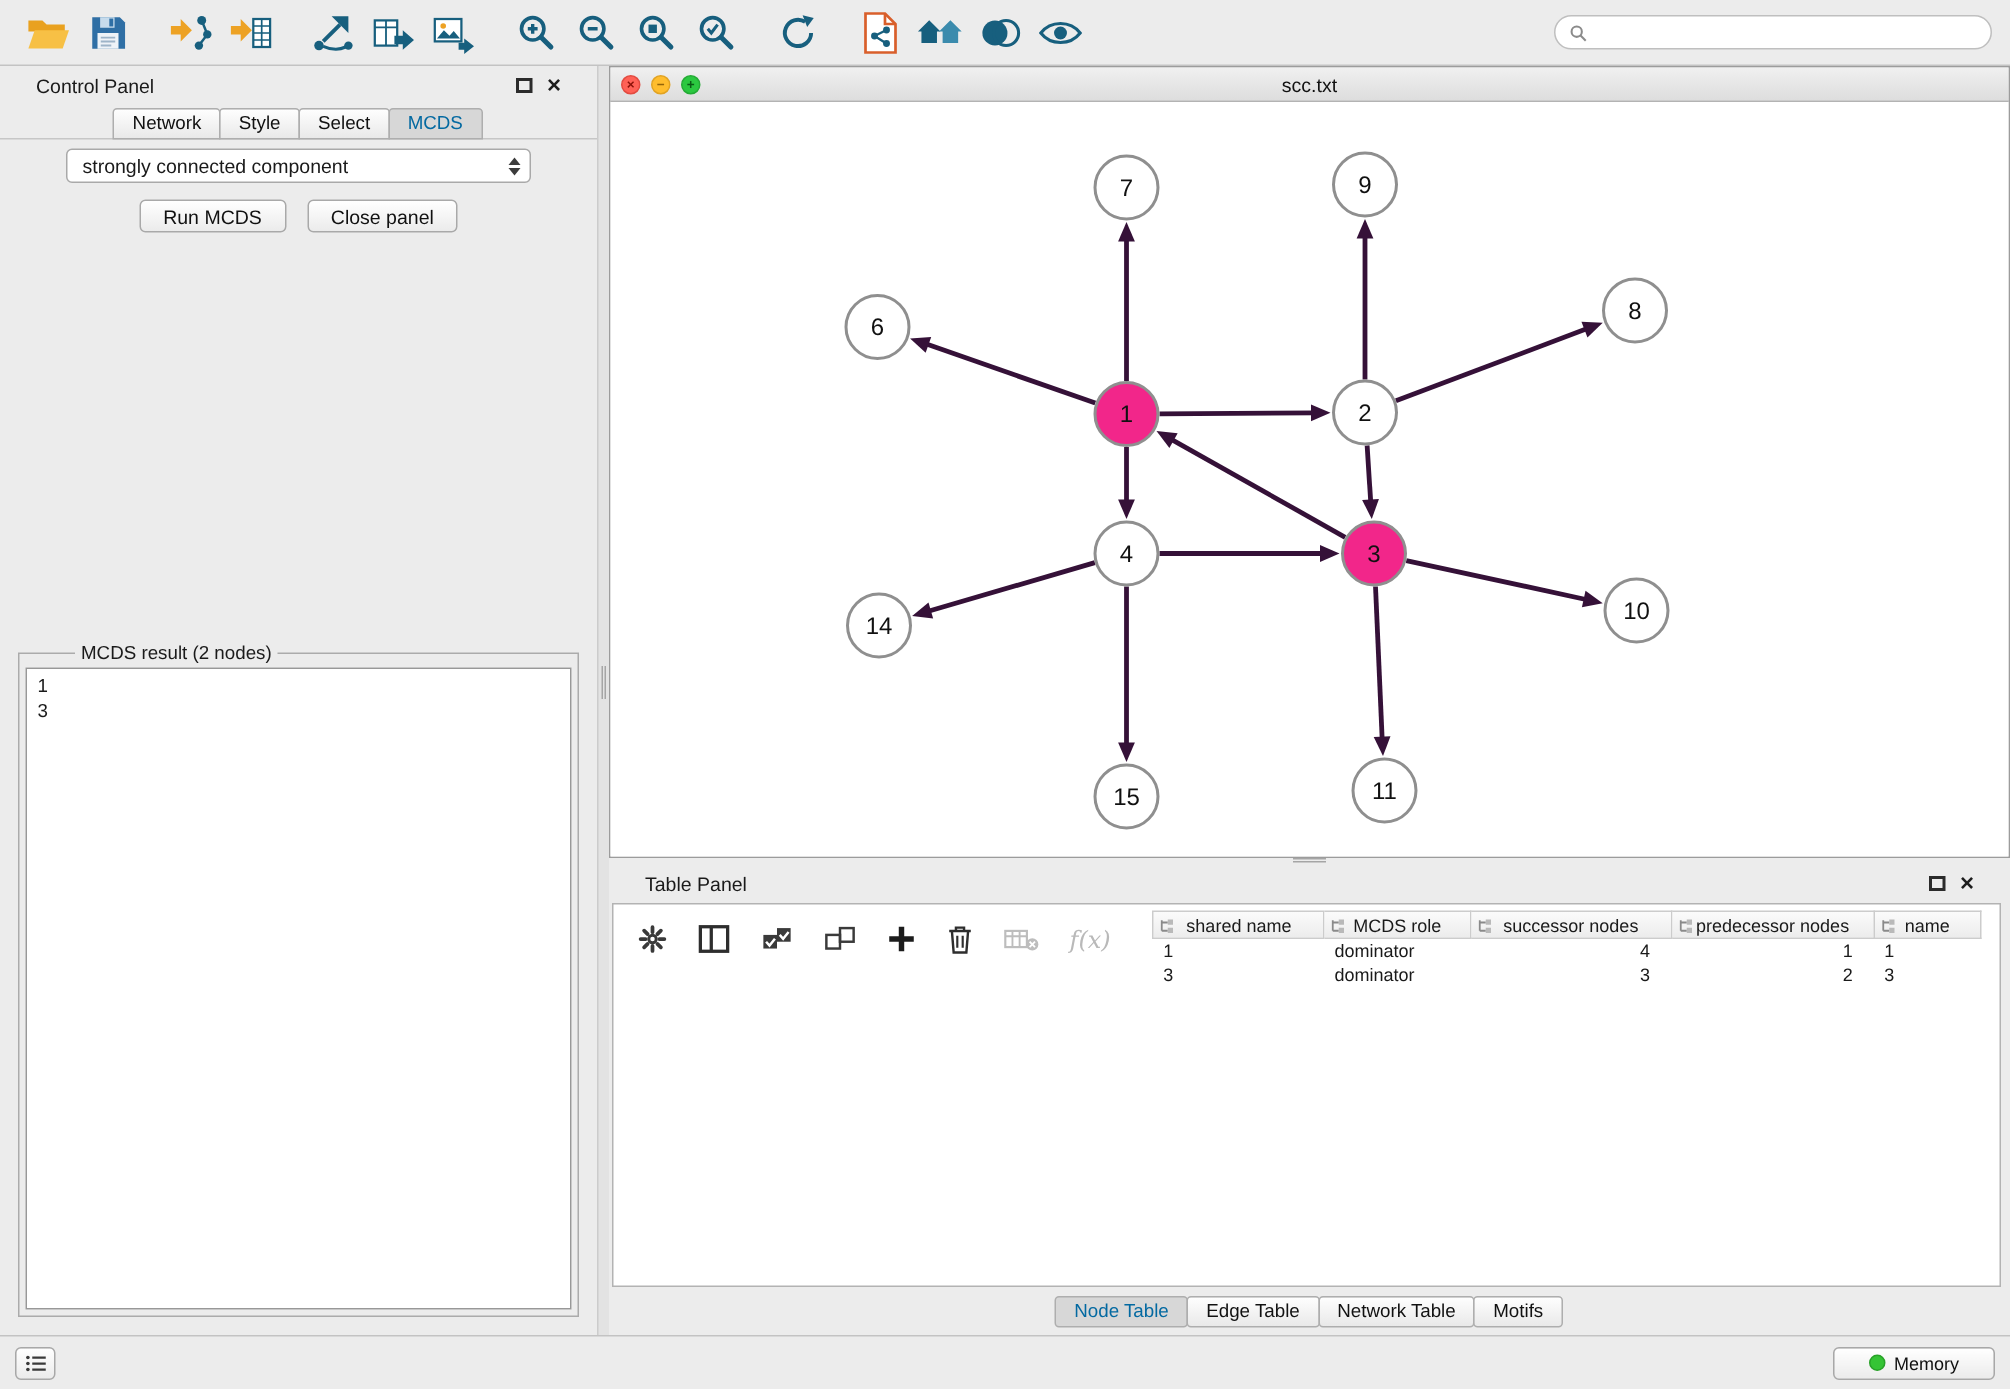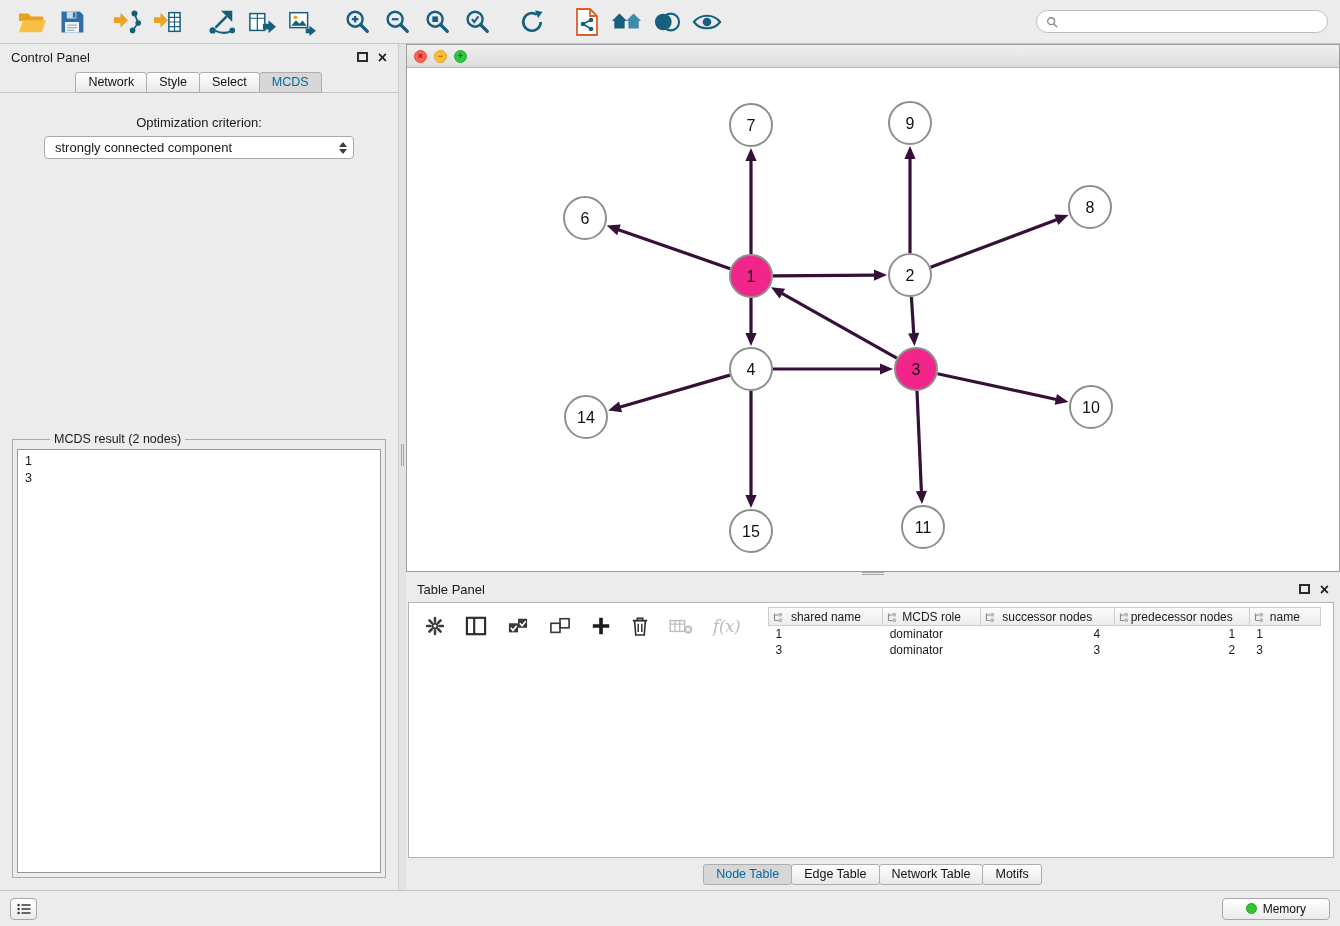--- a/index.html
+++ b/index.html
@@ -11,21 +11,21 @@
 
   .toolbar { height:44px; flex:0 0 auto; display:flex; align-items:center; padding:0 12px; border-bottom:1px solid #c3c3c3; }
   .tbtn { width:40px; height:38px; display:flex; align-items:center; justify-content:center; background:none; border:none; }
   .tgap { width:15px; flex:0 0 auto; }
   .searchbox { margin-left:auto; width:292px; height:23px; border:1px solid #bfbfbf; border-radius:12px; background:#fff; display:flex; align-items:center; padding:0 9px; }
   .searchbox input { flex:1; border:none; outline:none; background:transparent; font-size:12px; font-family:inherit; margin-left:5px; }
 
   .main { flex:1; display:flex; min-height:0; }
 
   .control-panel { width:398px; flex:0 0 auto; display:flex; flex-direction:column; background:#ececec; }
-  .panel-hdr { height:26px; flex:0 0 auto; display:flex; align-items:center; padding:0 11px; font-size:13px; }
+  .panel-hdr { height:26px; flex:0 0 auto; display:flex; align-items:center; padding:0 24px; font-size:13px; }
   .hdr-icons { margin-left:auto; display:flex; align-items:center; gap:10px; }
   .float-glyph { width:11px; height:10px; border:2px solid #2b2b2b; display:inline-block; }
   .close-glyph { font-size:16px; font-weight:700; color:#1d1d1d; line-height:11px; }
   .tabs-row { flex:0 0 auto; display:flex; justify-content:center; align-items:flex-end; height:23px; position:relative; }
   .tabs-row::after { content:""; position:absolute; left:0; right:0; bottom:0; border-bottom:1px solid #c6c6c6; }
   .tab { position:relative; z-index:1; height:21px; line-height:19px; padding:0 12px; font-size:12.5px; border:1px solid #aeaeae; margin-left:-1px; background:linear-gradient(#fefefe,#e9e9e9); border-radius:3px 3px 0 0; color:#111; }
   .tab.active { background:#d7d7d7; color:#0369a1; }
 
   .cp-content { flex:1; display:flex; flex-direction:column; padding:0 12px; min-height:0; }
   .opt-label { margin-top:22px; text-align:center; font-size:13px; }
@@ -227,28 +227,31 @@
           <span class="close-glyph">×</span>
         </span>
       </div>
       <div class="tabs-row" id="cp-tabs">
           <div class="tab">Network</div>
           <div class="tab">Style</div>
           <div class="tab">Select</div>
           <div class="tab active">MCDS</div>
         </div>
       <div class="cp-content">
-        <div class="opt-label">Optimization criterion:</div>
         <div class="criterion">
           <span>strongly connected component</span>
           <span class="spin">
               <i class="up"></i>
               <i class="dn"></i>
             </span>
         </div>
+        <div class="btn-row">
+          <button class="pushbtn">Run MCDS</button>
+          <button class="pushbtn">Close panel</button>
+        </div>
         <div class="result-group">
           <span class="result-title">MCDS result (2 nodes)</span>
           <div class="result-inner" id="result-lines">
               <div>1</div>
               <div>3</div>
             </div>
         </div>
       </div>
     </div>
 
@@ -256,20 +259,21 @@
         <span class="grip"></span>
       </div>
 
     <div class="right-col">
 
       <div class="net-window">
         <div class="nw-titlebar">
           <span class="tl tl-red">×</span>
           <span class="tl tl-yellow">−</span>
           <span class="tl tl-green">+</span>
+          <span class="nw-title">scc.txt</span>
         </div>
         <div class="canvas">
           <svg id="graph-svg" viewBox="0 0 932 503" preserveAspectRatio="none">
               <line x1="344.0" y1="186.0" x2="344.0" y2="90.0" stroke="#351138" stroke-width="3.2"></line>
               <polygon points="344.0,80.0 349.6,93.0 338.4,93.0" fill="#351138"></polygon>
               <line x1="323.2" y1="200.7" x2="209.2" y2="160.9" stroke="#351138" stroke-width="3.2"></line>
               <polygon points="199.7,157.6 213.8,156.6 210.1,167.2" fill="#351138"></polygon>
               <line x1="366.0" y1="207.9" x2="470.0" y2="207.2" stroke="#351138" stroke-width="3.2"></line>
               <polygon points="480.0,207.1 467.0,212.8 467.0,201.6" fill="#351138"></polygon>
               <line x1="344.0" y1="230.0" x2="344.0" y2="268.0" stroke="#351138" stroke-width="3.2"></line>

